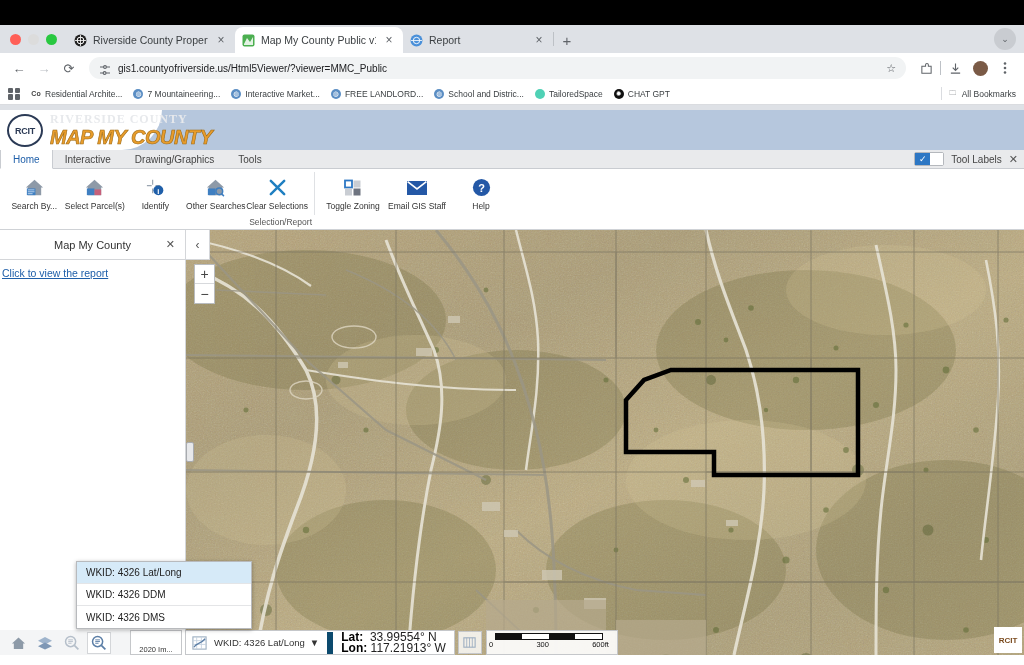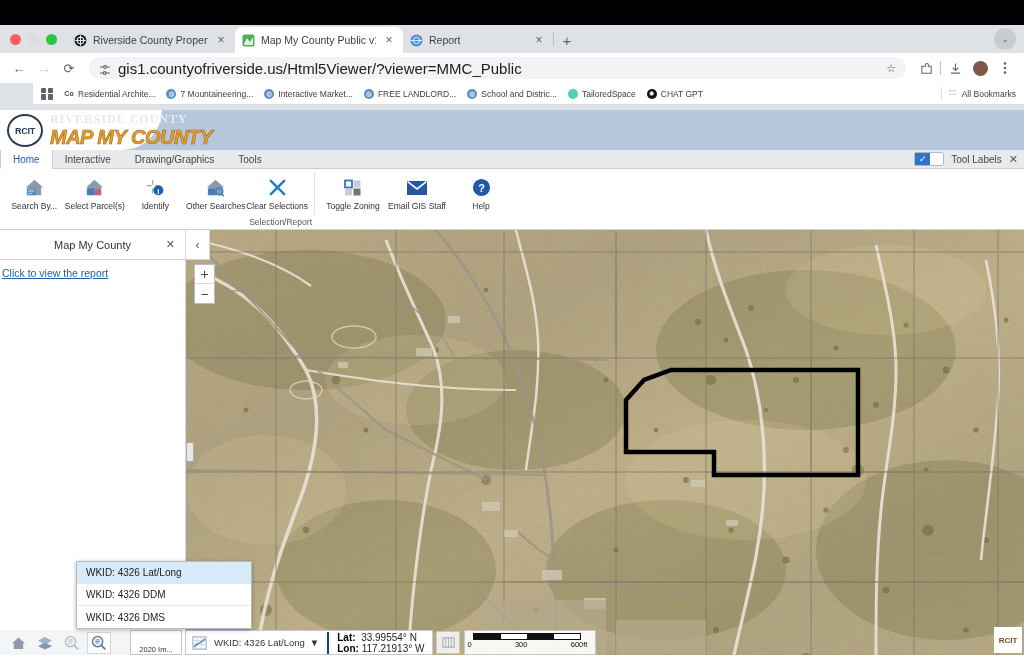--- a/index.html
+++ b/index.html
@@ -33,26 +33,26 @@
   .tab .tabclose { font-size:12px; color:#5f6368; width:14px; text-align:center; }
   .tab-sep { width:1px; height:14px; background:#bdc1c6; align-self:center; }
   .newtab { width:26px; height:26px; display:flex; align-items:center; justify-content:center; font-size:15px; color:#5f6368; }
   .winctl { position:absolute; right:8px; bottom:3px; width:22px; height:22px; display:flex; align-items:center; justify-content:center; color:#5f6368; font-size:9px; border-radius:50%; background:#c9ccd1;}
 
   .toolbar { height:30px; background:#fff; display:flex; align-items:center; padding:0 8px; gap:3px; }
   .navbtn { width:22px; height:22px; display:flex; align-items:center; justify-content:center; color:#5f6368; font-size:13px; }
   .navbtn.disabled { color:#bdc1c6; }
   .omnibox { flex:1; height:22px; background:#f1f3f4; border-radius:11px; display:flex; align-items:center; padding:0 10px; gap:7px; margin:0 6px; }
   .omnibox .site-ico { width:12px; height:12px; color:#5f6368; }
-  .omni-url { font-size:15px; color:#202124; white-space:nowrap; }
+  .omni-url { font-size:10px; color:#202124; white-space:nowrap; }
   .omni-star { margin-left:auto; font-size:11px; color:#5f6368; }
   .tb-ico { width:22px; height:22px; display:flex; align-items:center; justify-content:center; color:#5f6368; font-size:12px; }
   .avatar-ic { width:15px; height:15px; border-radius:50%; background:#7a5a46; }
 
-  .bookmarks { height:22px; background:#fff; display:flex; align-items:center; padding:0 8px; gap:11px; border-bottom:1px solid #dadce0;margin-left:33px;}
+  .bookmarks { height:22px; background:#fff; display:flex; align-items:center; padding:0 8px; gap:11px; border-bottom:1px solid #dadce0;}
   .bm { display:flex; align-items:center; gap:4px; font-size:8.5px; color:#3c4043; white-space:nowrap; }
   .bm .bmico { width:10px; height:10px; border-radius:50%; flex:0 0 10px; display:flex;align-items:center;justify-content:center;font-size:7px;color:#fff;}
   .bm-grid { width:12px;height:12px; display:grid; grid-template-columns:1fr 1fr; grid-template-rows:1fr 1fr; gap:1.5px; }
   .bm-grid i { background:#5f6368; border-radius:1px; display:block;}
   .bm-right { margin-left:auto; display:flex; align-items:center; gap:6px; }
   .bm-sep { width:1px; height:13px; background:#dadce0; }
 
   
   .page { position:absolute; left:0; top:110px; width:1024px; height:555px; background:#fff; overflow:hidden; }
 
@@ -121,21 +121,21 @@
   .statusbar { position:absolute; left:0; bottom:0; width:1024px; height:25px; display:flex; align-items:center; z-index:15; }
   .sb-tools { width:130px; height:25px; background:#f4f5f6; display:flex; align-items:center; gap:3px; padding-left:6px; }
   .sb-ico { width:24px; height:22px; display:flex; align-items:center; justify-content:center; color:#6d7f96; }
   .sb-ico.active { background:#fff; border:1px solid #d4d6d9; }
   .sb-basemap { width:52px; height:25px; background:#fff; border:1px solid #c5c7ca; display:flex; flex-direction:column; align-items:center; justify-content:flex-end; }
   .sb-basemap .bm-thumb { width:22px; height:13px; background:#e8edf4; border:1px solid #c3cad4; display:flex;align-items:center;justify-content:center; }
   .sb-basemap .bm-lbl { font-size:7.5px; color:#333; line-height:9px;margin-top:44px; }
   .sb-coords { height:25px; background:#fff; border:1px solid #c5c7ca; display:flex; align-items:center; margin-left:3px; }
   .sb-coords .cico { width:26px; height:23px; display:flex; align-items:center; justify-content:center; }
   .sb-wkid { font-size:9.5px; color:#333; padding:0 8px 0 2px; display:flex; align-items:center; gap:5px; }
-  .sb-latlon { border-left:2px solid #0c4a6e; padding:0 8px; font-size:10px; color:#222; line-height:11px; }
+  .sb-latlon { border-left:6px solid #0c4a6e; padding:0 8px; font-size:12px; color:#222; line-height:11px; }
   .sb-latlon b { color:#000; }
   .sb-scaleico { width:24px; height:23px; margin-left:3px; display:flex; align-items:center; justify-content:center; background:#ffffffcc; border:1px solid #c5c7ca;}
   .sb-scale { margin-left:4px; height:25px; background:rgba(255,255,255,0.9); border:1px solid #c5c7ca; padding:2px 8px 0 8px; }
   .scalebar { display:flex; height:7px; width:108px; border:1px solid #111; }
   .scalebar i { flex:1; display:block; }
   .scalebar i.b { background:#111; }
   .scalebar i.w { background:#fff; }
   .scalelabels { display:flex; justify-content:space-between; width:120px; margin-left:-6px; font-size:7.5px; color:#111; line-height:9px;}
 
   .sb-filler { flex:1; height:25px; }

